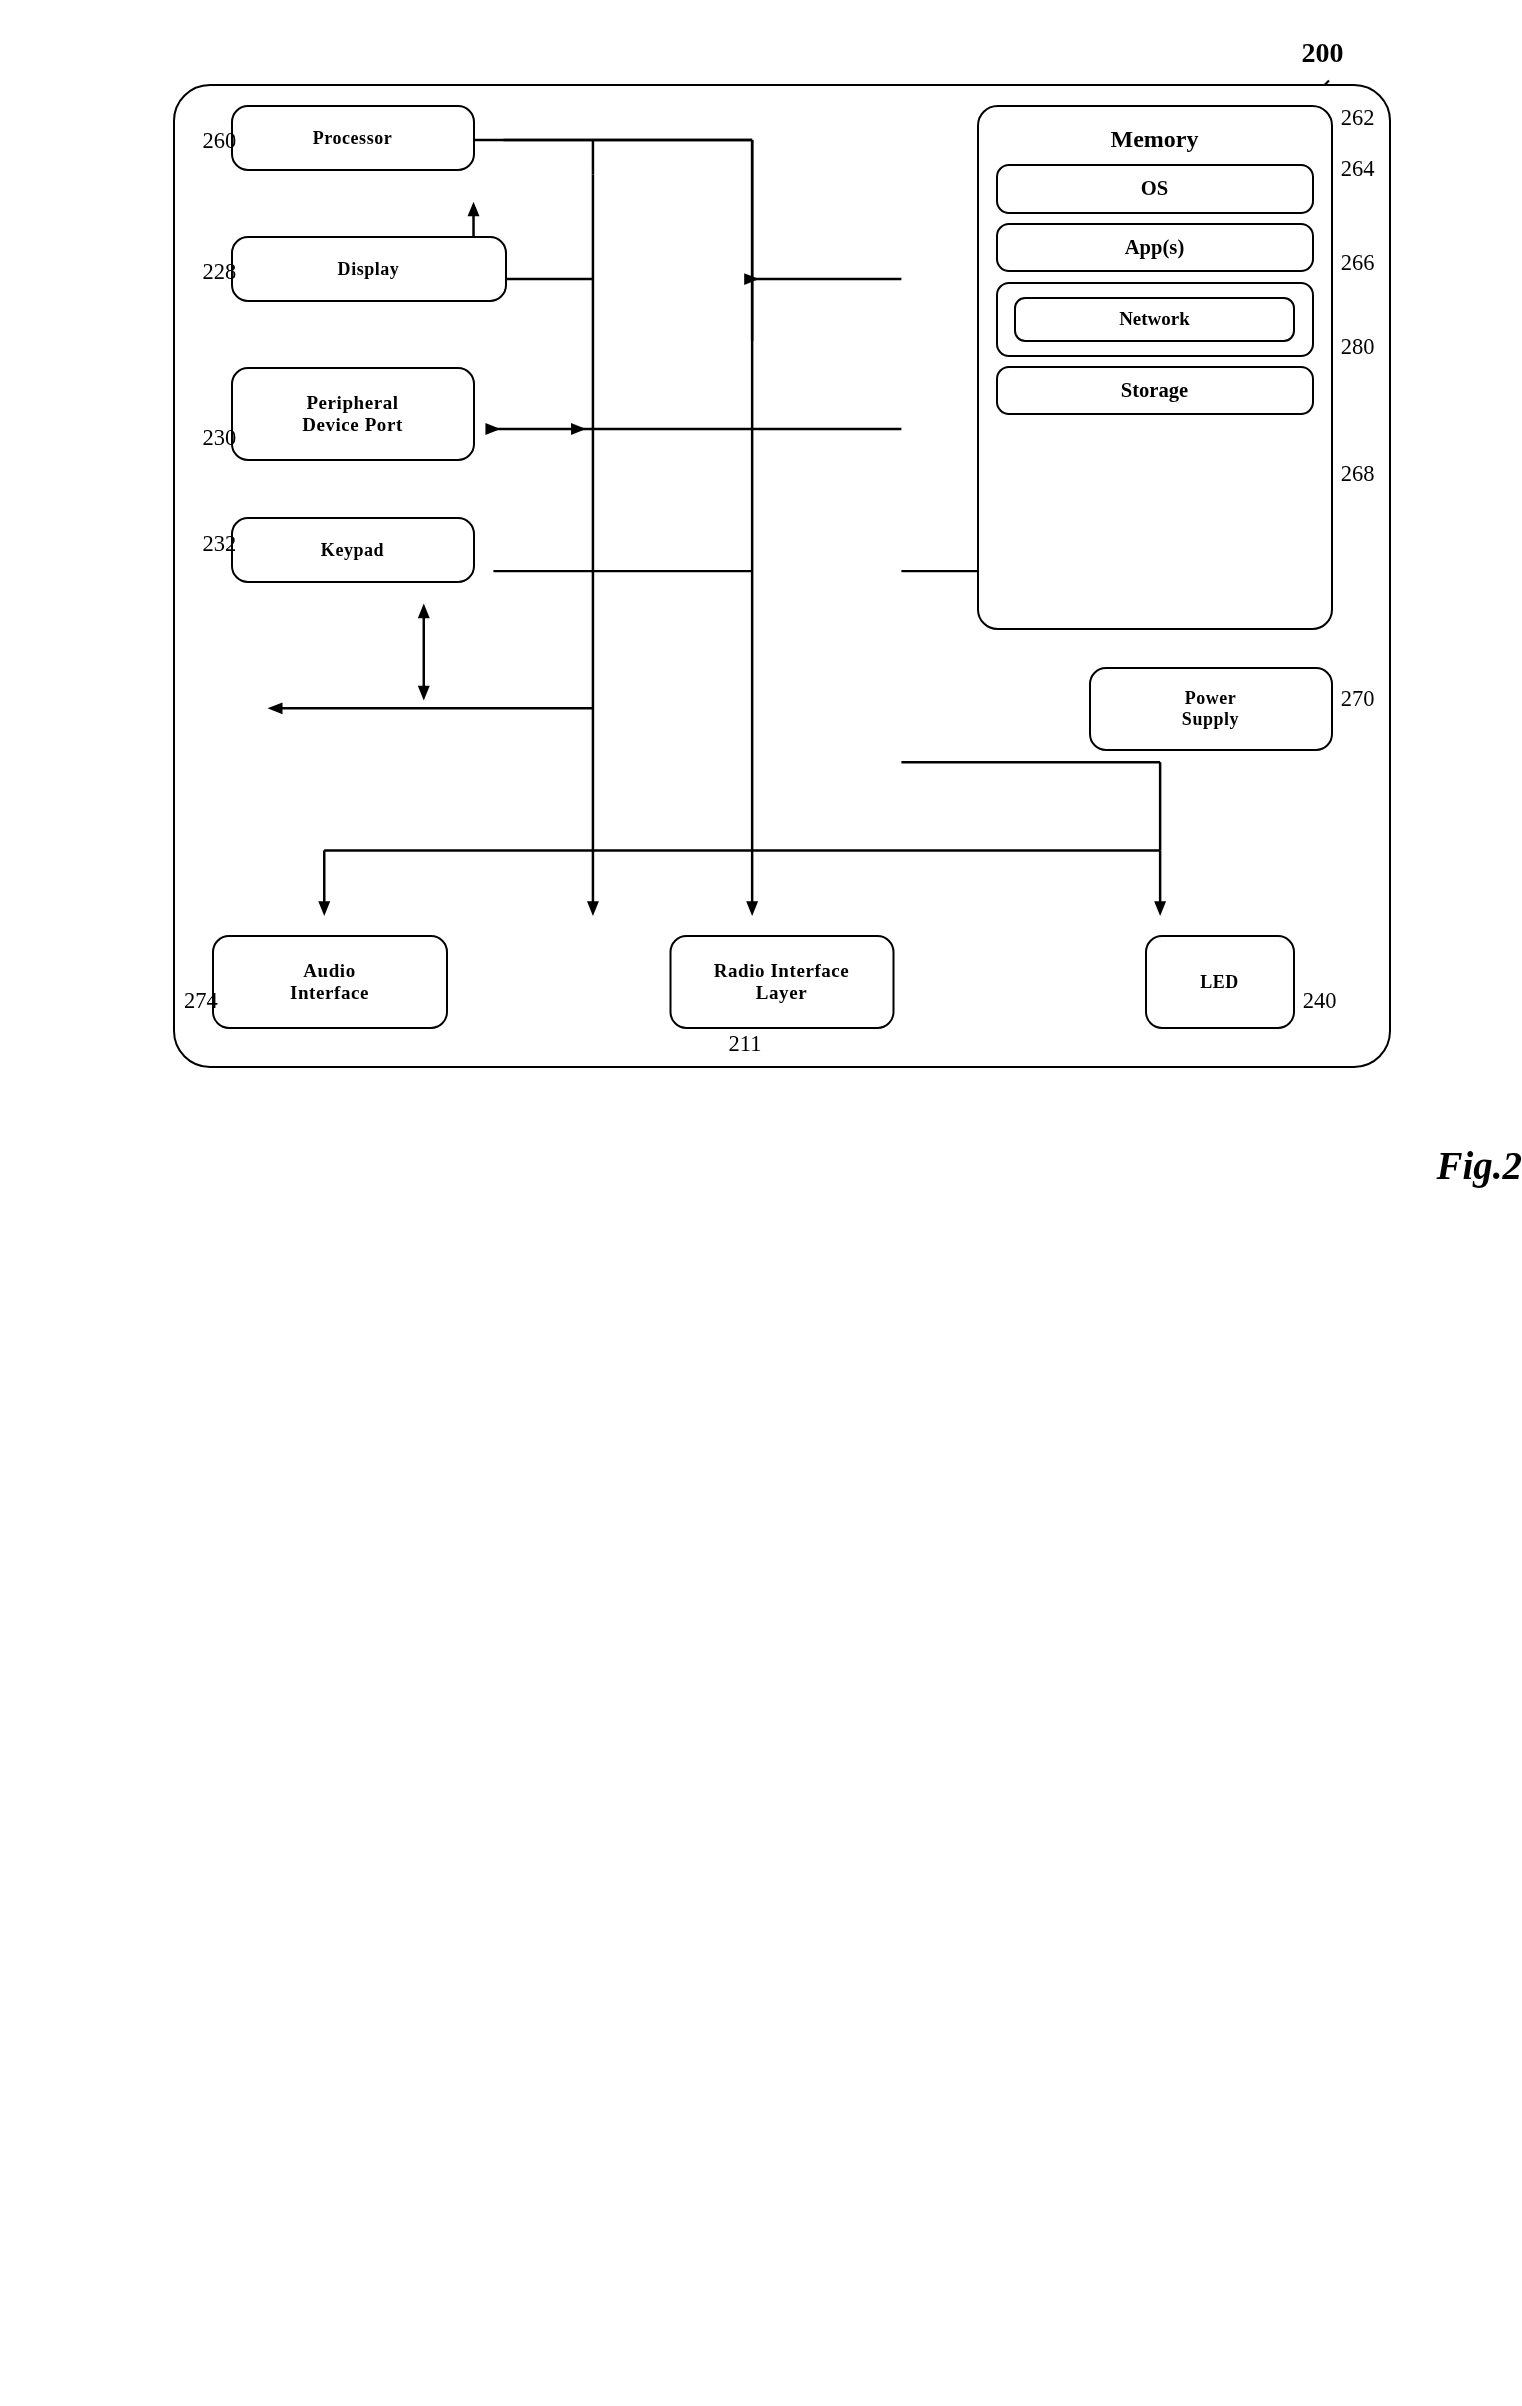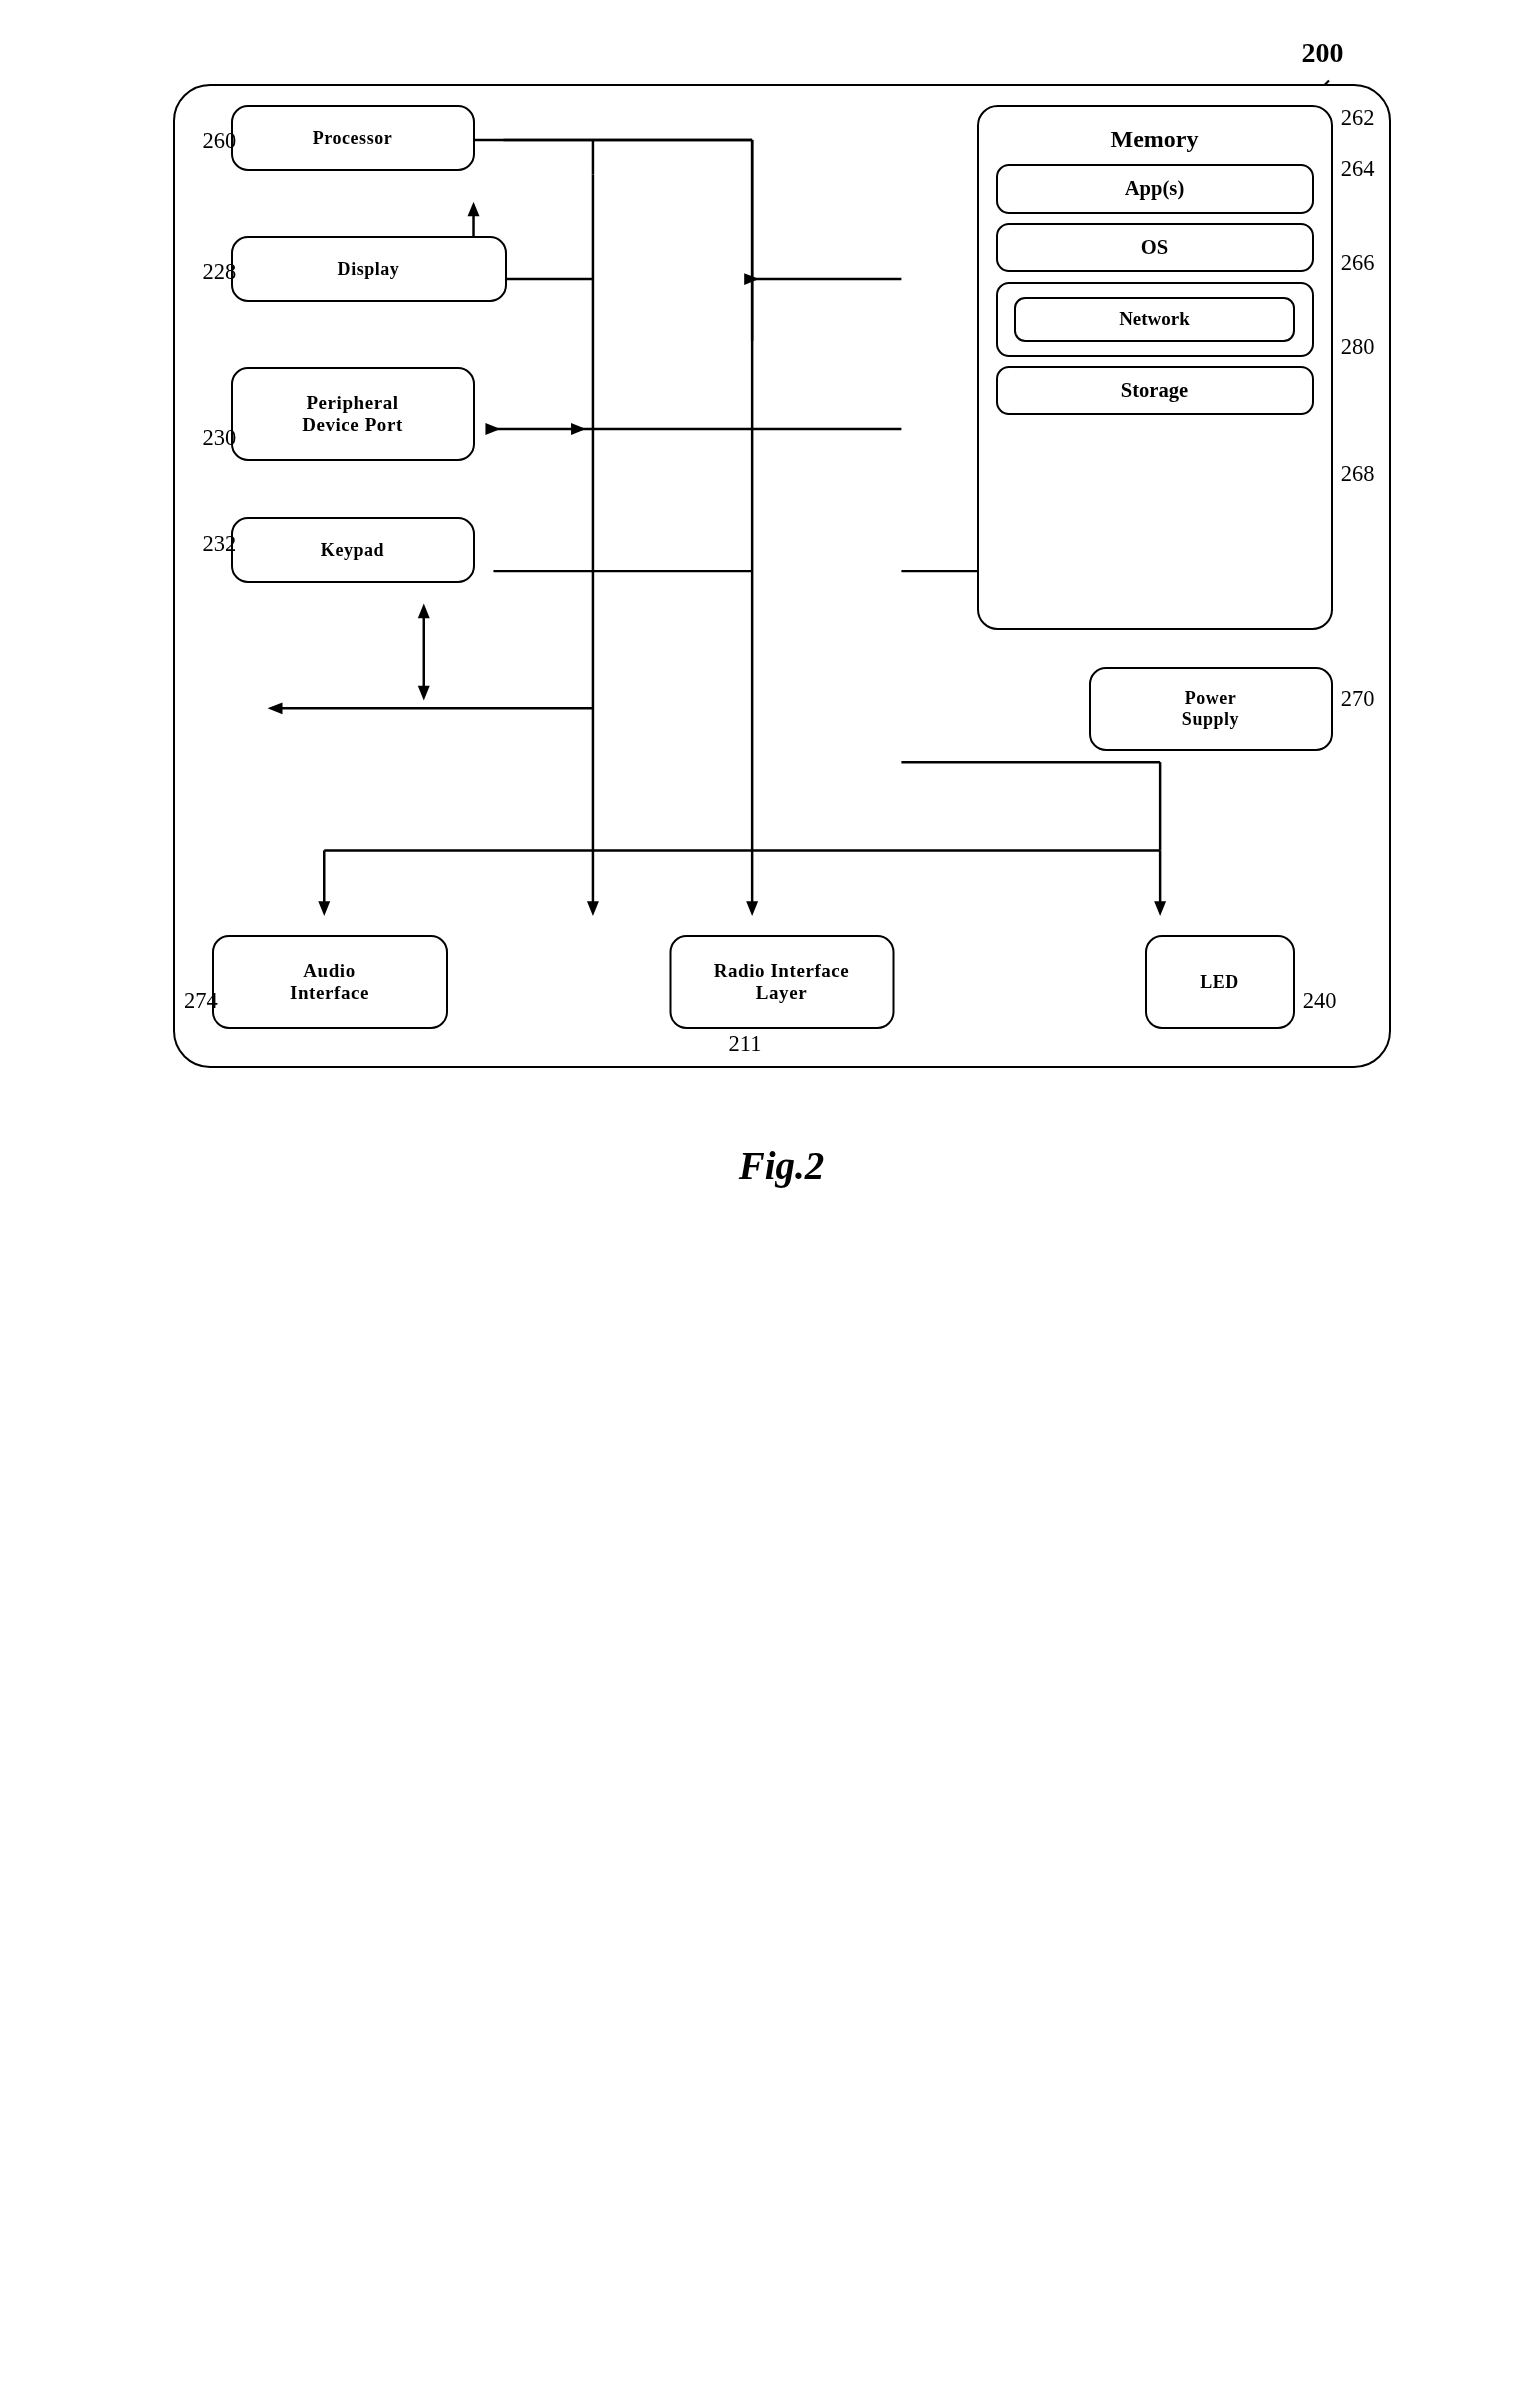--- a/index.html
+++ b/index.html
@@ -10,21 +10,21 @@
       min-height: 2407px;
       position: relative;
     }
 
     .page-container {
       width: 1522px;
       min-height: 2407px;
       background: #fff;
       display: flex;
       flex-direction: column;
-      align-items: center;
+      align-items: flex-end;
       padding-top: 37px;
       padding-left: 41px;
     }
 
     
     .diagram-wrapper {
       position: relative;
       width: 1312px;
       margin: 0 auto;
     }
@@ -280,25 +280,25 @@
         <div class="component-box processor-box">
           <span>Processor</span>
         </div>
 
         <div class="ref-label" style="top:42px; left:28px;">260</div>
 
         <div class="memory-outer">
           <div class="memory-title">Memory</div>
 
           <div class="memory-inner-box">
+            <span>OS</span>
+          </div>
+
+          <div class="memory-inner-box">
             <span>App(s)</span>
-          </div>
-
-          <div class="memory-inner-box">
-            <span>OS</span>
           </div>
 
           <div style="border:2.3px solid #000; border-radius:13px; padding:7.5px; margin-bottom:9.4px;">
             <div class="network-inner">
               <span>Network</span>
             </div>
           </div>
 
           <div class="memory-inner-box">
             <span>Storage</span>

